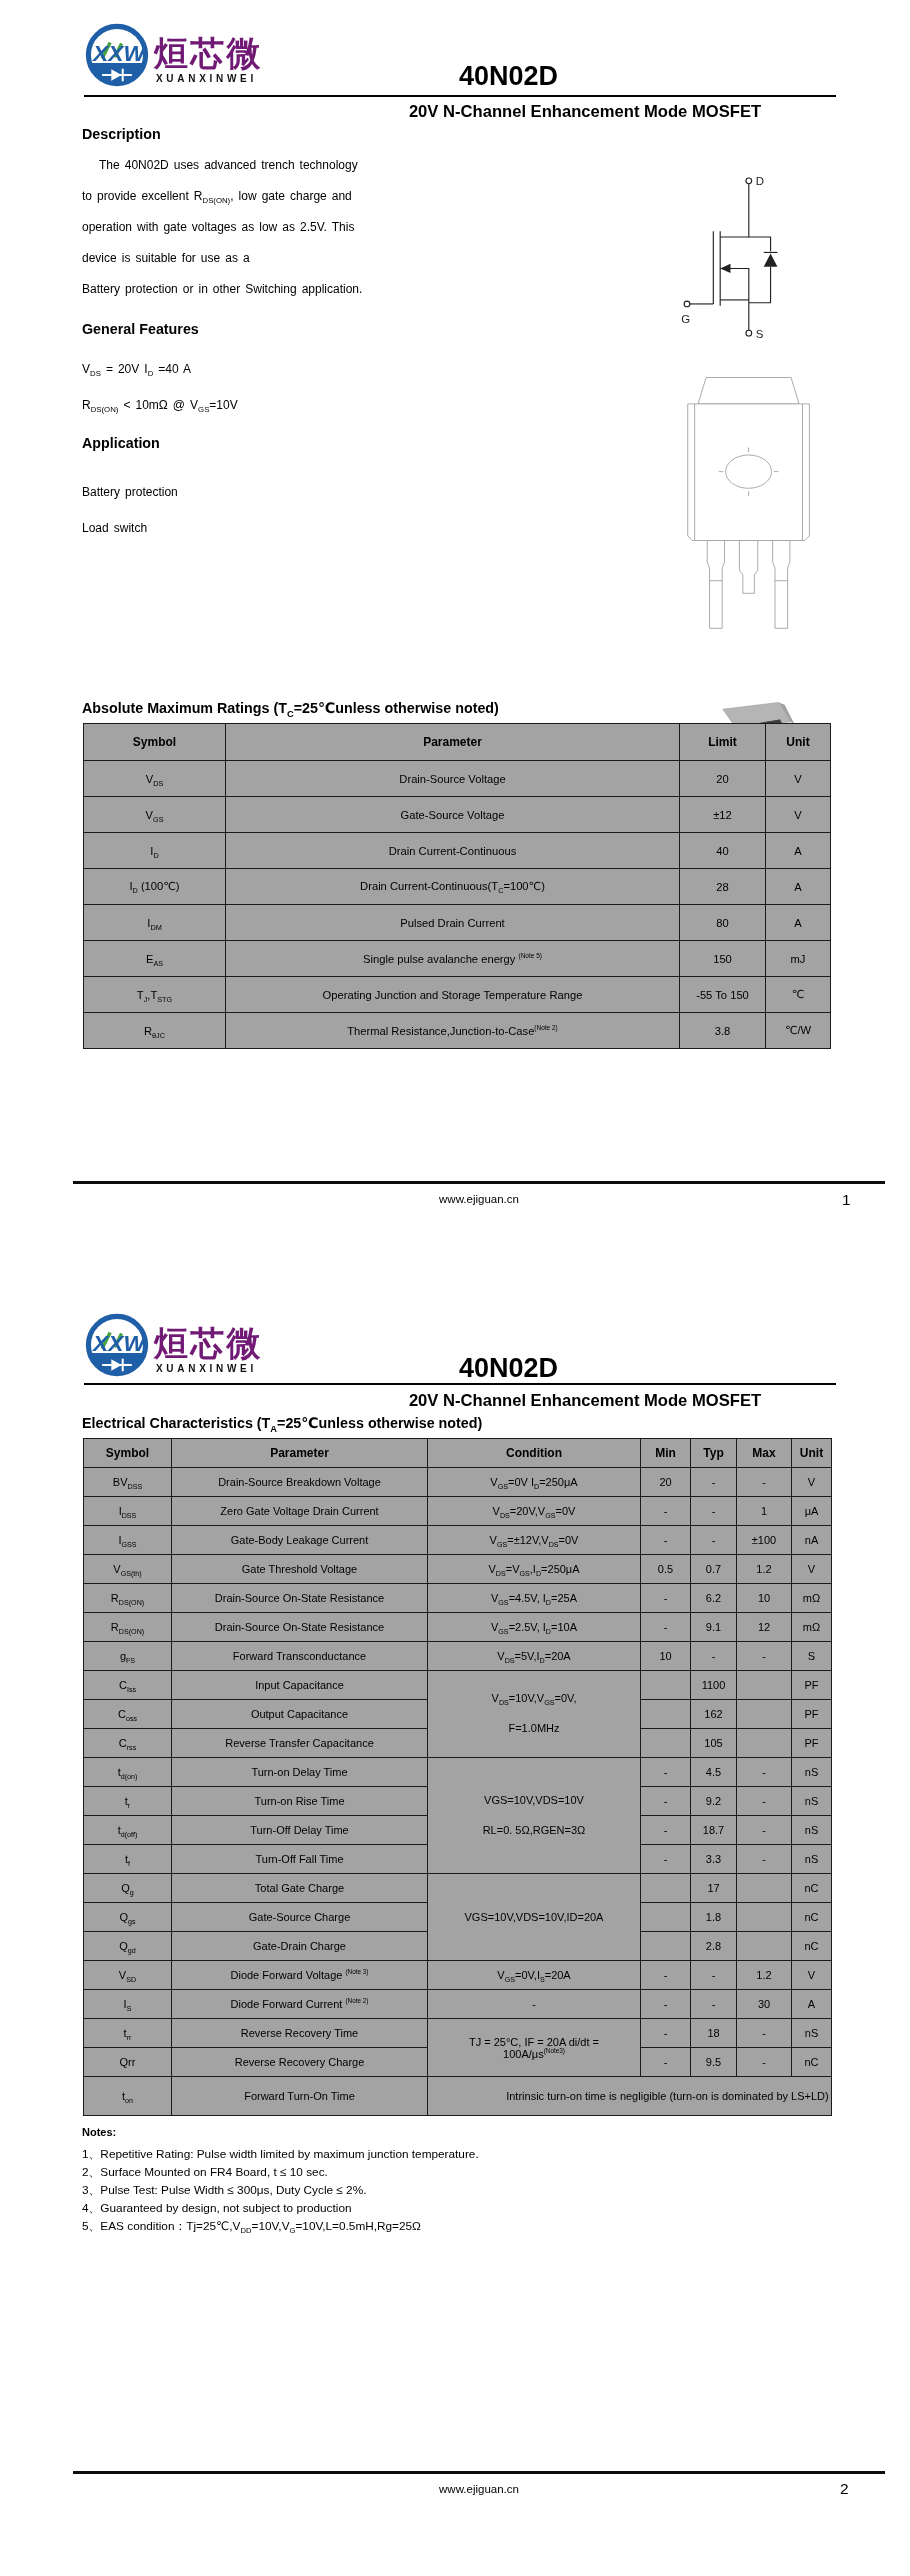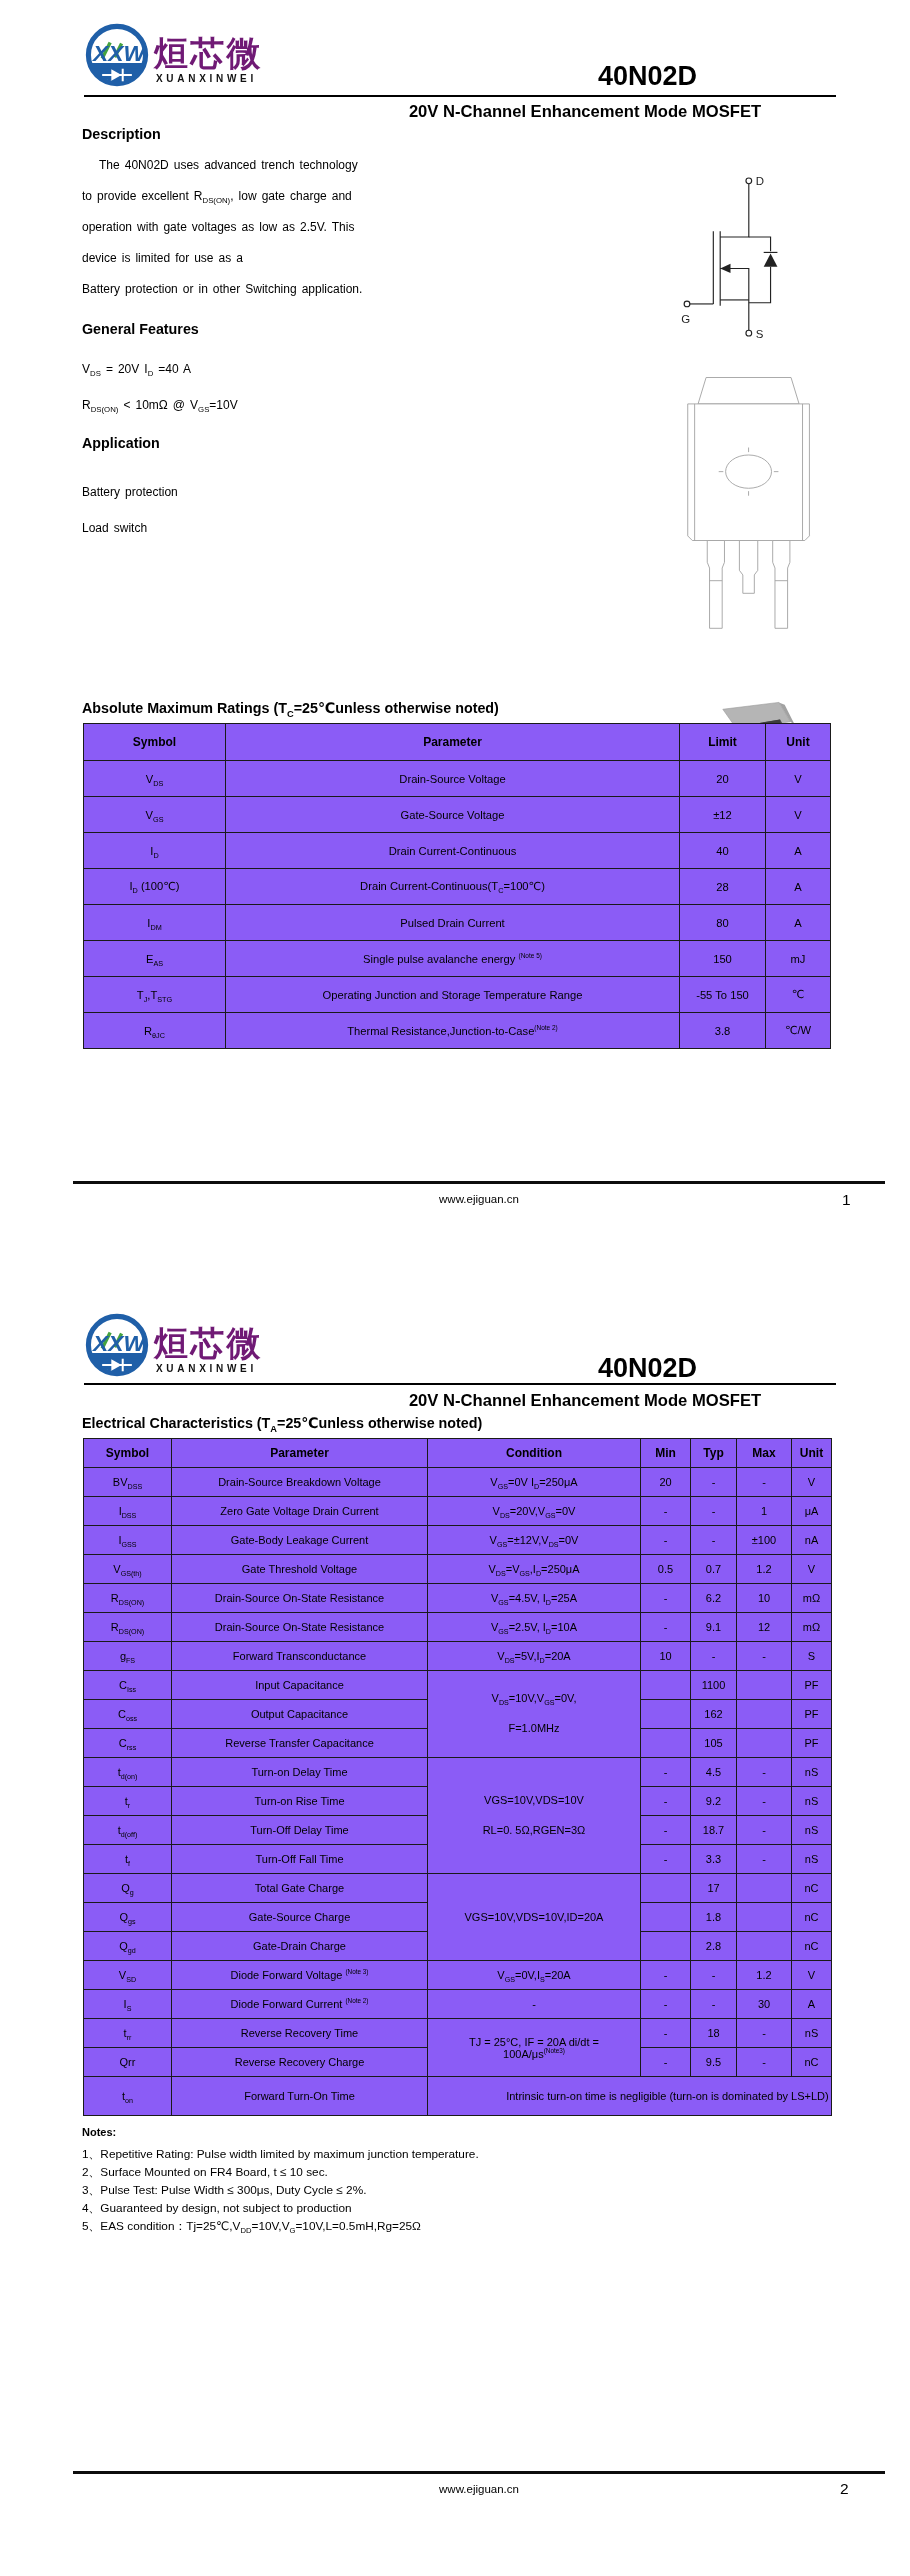--- a/index.html
+++ b/index.html
@@ -6,29 +6,29 @@
   body{width:910px;height:2576px;position:relative;background:#fff;color:#000;
        font-family:"Liberation Sans","DejaVu Sans",sans-serif;overflow:hidden}
   .page{position:absolute;left:0;top:0;width:910px;height:2576px}
   sub{font-size:.65em;line-height:0}
   sup{font-size:.58em;line-height:0;vertical-align:super}
   
   .logo{position:absolute;width:298px;height:75px}
   .logo svg{position:absolute;left:0;top:0}
   .logo-cn{position:absolute;left:69px;top:8px;font-size:34px;font-weight:bold;letter-spacing:2.3px;color:#701a75}
   .logo-en{position:absolute;left:71px;top:50px;font-size:10px;font-weight:bold;letter-spacing:3.7px;color:#111}
-  .part-title{position:absolute;left:459px;width:377px;text-align:center;font-size:27px;font-weight:bold;letter-spacing:0px}
+  .part-title{position:absolute;left:459px;width:377px;text-align:left;font-size:27px;font-weight:bold;letter-spacing:0px}
   .hrule{position:absolute;left:84px;width:752px;height:2.3px;background:#000}
   .subtitle{position:absolute;left:344px;width:482px;text-align:center;font-size:16.6px;font-weight:bold}
   .h2{position:absolute;font-size:14.3px;font-weight:bold}
   .bodytext{position:absolute;font-size:12px;word-spacing:1.7px}
   .bodytext .ln{display:block}
   .indent{text-indent:17px}
   
-  table{border-collapse:collapse;table-layout:fixed;position:absolute;background:#8b5cf6}
+  table{border-collapse:collapse;table-layout:fixed;position:absolute;background:#a3a3a3}
   td,th{border:1.1px solid #1a1a1a;text-align:center;vertical-align:middle;padding:0 2.3px;overflow:hidden;
         font-size:11.2px;font-weight:normal}
   th{font-size:12px;font-weight:bold}
   .amr-table tr{height:36px}
   .amr-table tr.hd{height:37px}
   .ec-table tr{height:29px}
   .ec-table tr.hd{height:29px}
   .ec-table tr.tall{height:39px}
   .ec-table td{font-size:11px}
   td.left{text-align:right;padding-left:8px}
@@ -66,21 +66,21 @@
 
   <div class="part-title" style="top:61px">40N02D</div>
   <div class="hrule" style="top:95px"></div>
   <div class="subtitle" style="top:102px">20V N-Channel Enhancement Mode MOSFET</div>
 
   <div class="h2" style="left:82px;top:126px">Description</div>
   <div class="bodytext" style="left:82px;top:150px;width:367px;line-height:31px">
     <span class="ln indent">The  40N02D uses advanced trench technology</span>
     <span class="ln">to provide excellent R<sub>DS(ON)</sub>, low gate charge and</span>
     <span class="ln">operation with gate voltages as low as 2.5V. This</span>
-    <span class="ln">device is limited for use as a</span>
+    <span class="ln">device is suitable for use as a</span>
     <span class="ln">Battery protection or in other Switching application.</span>
   </div>
 
   <div class="h2" style="left:82px;top:321px">General Features</div>
   <div class="bodytext" style="left:82px;top:351px;width:367px;line-height:36px">
     <span class="ln">V<sub>DS</sub> = 20V  I<sub>D</sub> =40 A</span>
     <span class="ln">R<sub>DS(ON)</sub> &lt; 10mΩ @ V<sub>GS</sub>=10V</span>
   </div>
 
   <div class="h2" style="left:82px;top:435px">Application</div>

